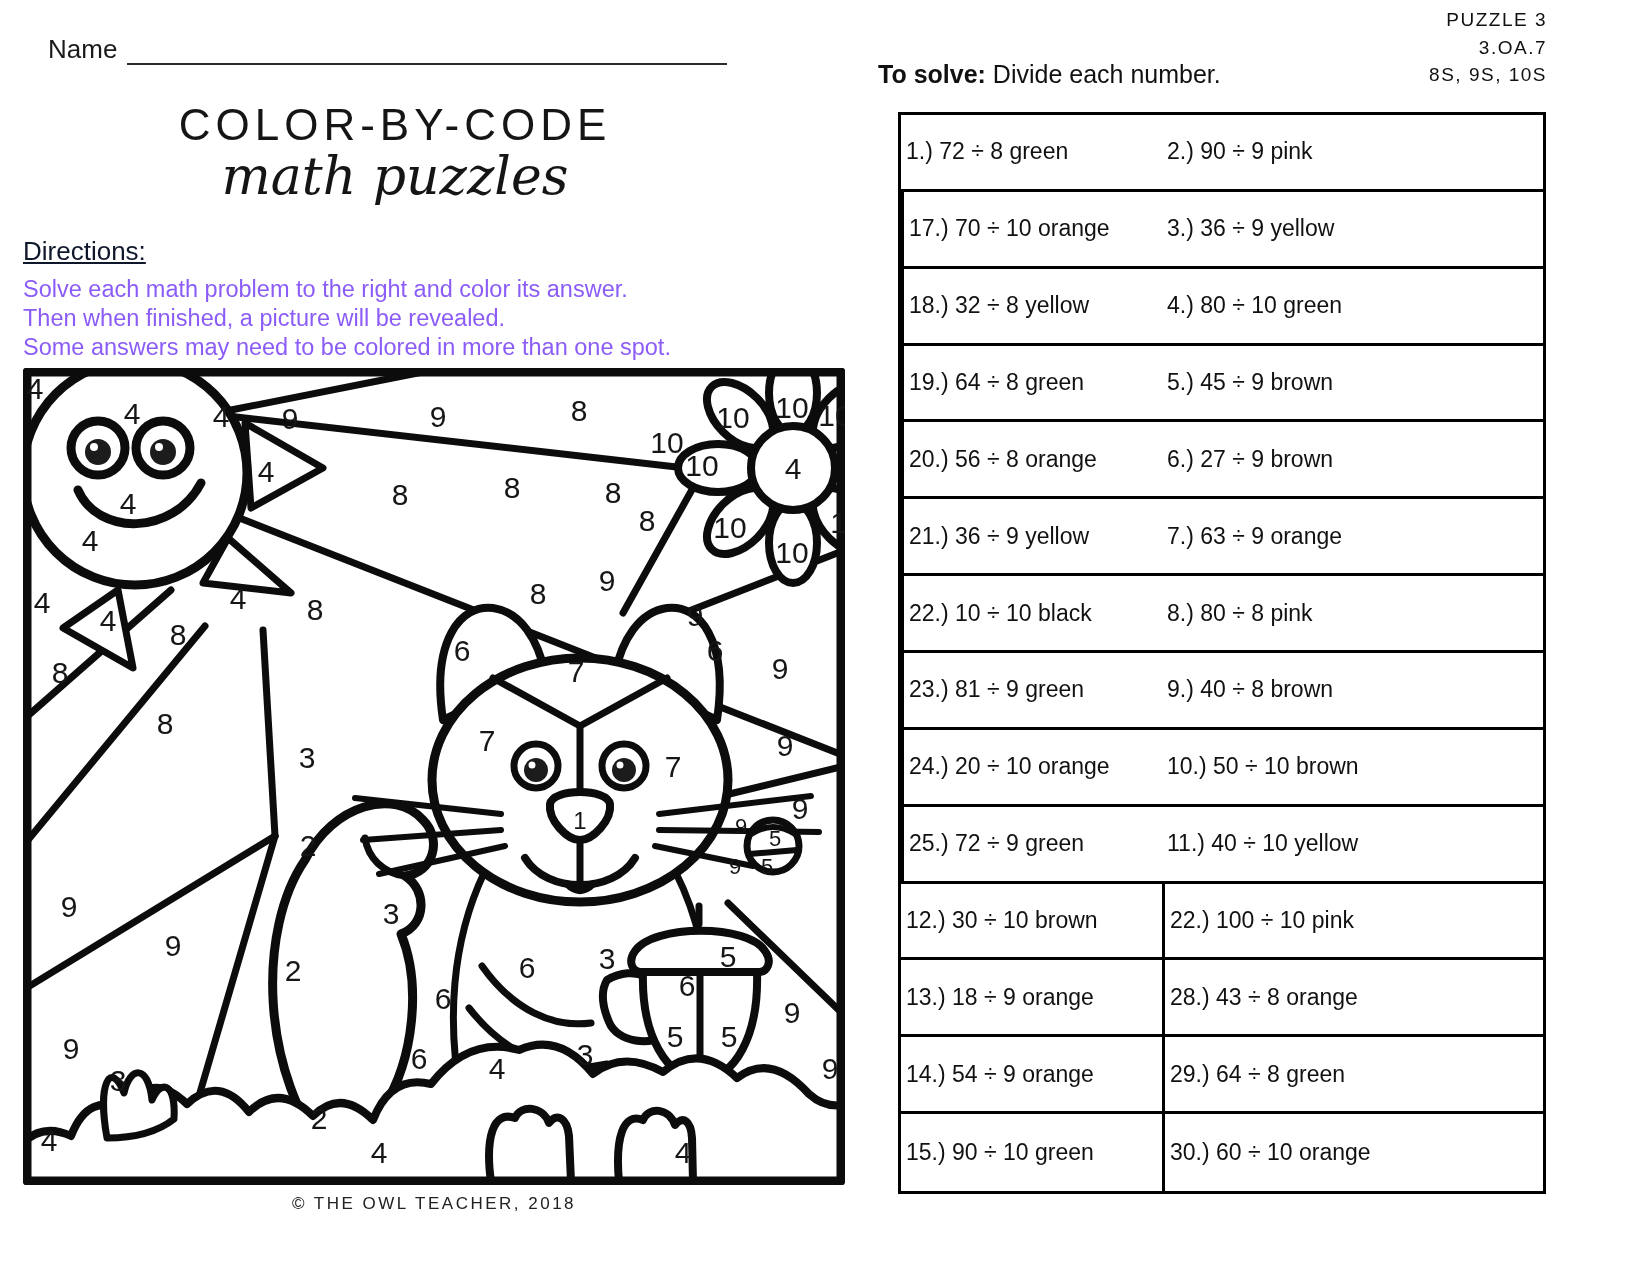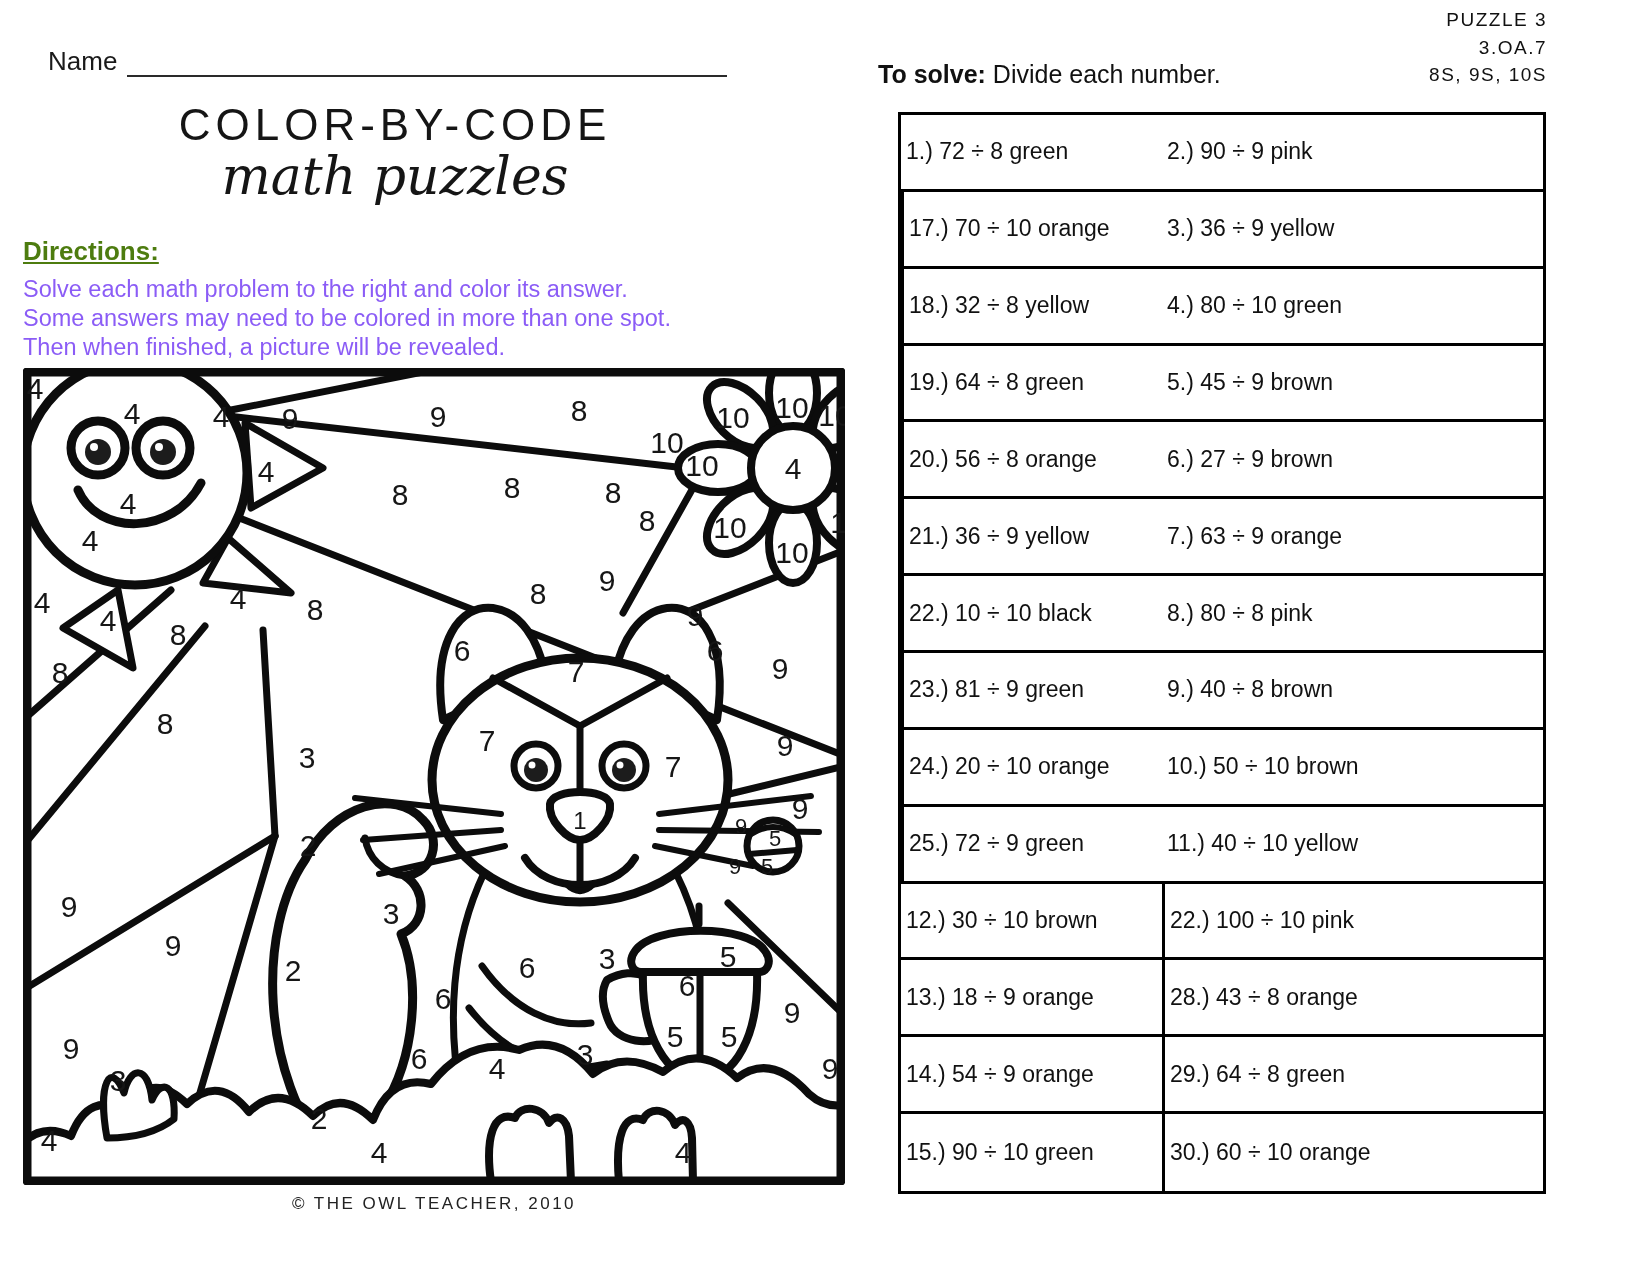--- a/index.html
+++ b/index.html
@@ -1,31 +1,31 @@
 <!DOCTYPE html>
 <html><head>
 <meta charset="utf-8">
 <style>
   html,body{margin:0;padding:0;background:#ffffff;}
   body{width:1647px;height:1272px;position:relative;font-family:"Liberation Sans",sans-serif;color:#1a1a1a;overflow:hidden;}
 
-  .name-row{position:absolute;left:48px;top:46px;display:flex;align-items:flex-end;font-size:26px;}
+  .name-row{position:absolute;left:48px;top:34px;display:flex;align-items:flex-end;font-size:26px;}
   .name-line{display:inline-block;width:600px;height:28px;border-bottom:2px solid #2a2a2a;margin-left:10px;}
 
   .corner{position:absolute;right:100px;top:6px;text-align:right;font-size:19px;line-height:1.45;letter-spacing:1.5px;text-transform:uppercase;color:#111;}
 
   .title-block{position:absolute;left:60px;top:100px;width:670px;text-align:center;}
   .title-line1{font-size:44px;letter-spacing:5px;font-weight:400;color:#151515;}
   .title-line2{font-family:"DejaVu Serif",serif;font-style:italic;font-size:52px;margin-top:-4px;color:#151515;}
 
   .to-solve{position:absolute;left:878px;top:60px;font-size:25px;color:#111;}
   .to-solve b{font-weight:700;}
 
   .directions{position:absolute;left:23px;top:236px;width:660px;}
-  .directions-heading{font-size:26px;font-weight:700;text-decoration:underline;margin-bottom:8px;color:#4d7c0f;}
+  .directions-heading{font-size:26px;font-weight:400;text-decoration:underline;margin-bottom:8px;color:#0f172a;}
   .directions-line{font-size:23.5px;line-height:1.24;color:#8b5cf6;}
 
   .picture-wrap{position:absolute;left:23px;top:368px;width:822px;height:817px;}
 
   .ptable{position:absolute;left:898px;top:112px;width:648px;height:1082px;display:grid;grid-template-columns:261px 1fr;grid-auto-rows:1fr;border:3px solid #000;box-sizing:border-box;background:#fff;}
   .pcell{border-bottom:3px solid #000;display:flex;align-items:center;padding-left:5px;font-size:23px;color:#111;box-sizing:border-box;white-space:nowrap;}
   .pcell.right{border-left:3px solid #000;}
   .pcell:nth-last-child(-n+2){border-bottom:none;}
 
   .footer{position:absolute;left:23px;top:1194px;width:822px;text-align:center;font-size:17px;letter-spacing:2.5px;color:#222;}
@@ -52,22 +52,22 @@
 </div>
 
 <div class="to-solve">
   <b>To solve:</b>
   <span>Divide each number.</span>
 </div>
 
 <div class="directions">
   <div class="directions-heading">Directions:</div>
   <div class="directions-line">Solve each math problem to the right and color its answer.</div>
+  <div class="directions-line">Then when finished, a picture will be revealed.</div>
   <div class="directions-line">Some answers may need to be colored in more than one spot.</div>
-  <div class="directions-line">Then when finished, a picture will be revealed.</div>
 </div>
 
 <div class="picture-wrap">
 <svg width="822" height="817" viewBox="0 0 822 817" xmlns="http://www.w3.org/2000/svg">
   <g stroke="#0c0c0c" fill="none" stroke-width="7" stroke-linecap="round" stroke-linejoin="round">
 
     <g>
       <path d="M208,42 L420,0"></path>
       <path d="M205,48 L680,102"></path>
       <path d="M196,142 L822,388"></path>
@@ -257,13 +257,13 @@
     <div class="pcell">12.) 30 ÷ 10 brown</div>
     <div class="pcell right">22.) 100 ÷ 10 pink</div>
     <div class="pcell">13.) 18 ÷ 9 orange</div>
     <div class="pcell right">28.) 43 ÷ 8 orange</div>
     <div class="pcell">14.) 54 ÷ 9 orange</div>
     <div class="pcell right">29.) 64 ÷ 8 green</div>
     <div class="pcell">15.) 90 ÷ 10 green</div>
     <div class="pcell right">30.) 60 ÷ 10 orange</div>
   </div>
 
-<div class="footer">© THE OWL TEACHER, 2010</div>
+<div class="footer">© THE OWL TEACHER, 2018</div>
 
 </body></html>

